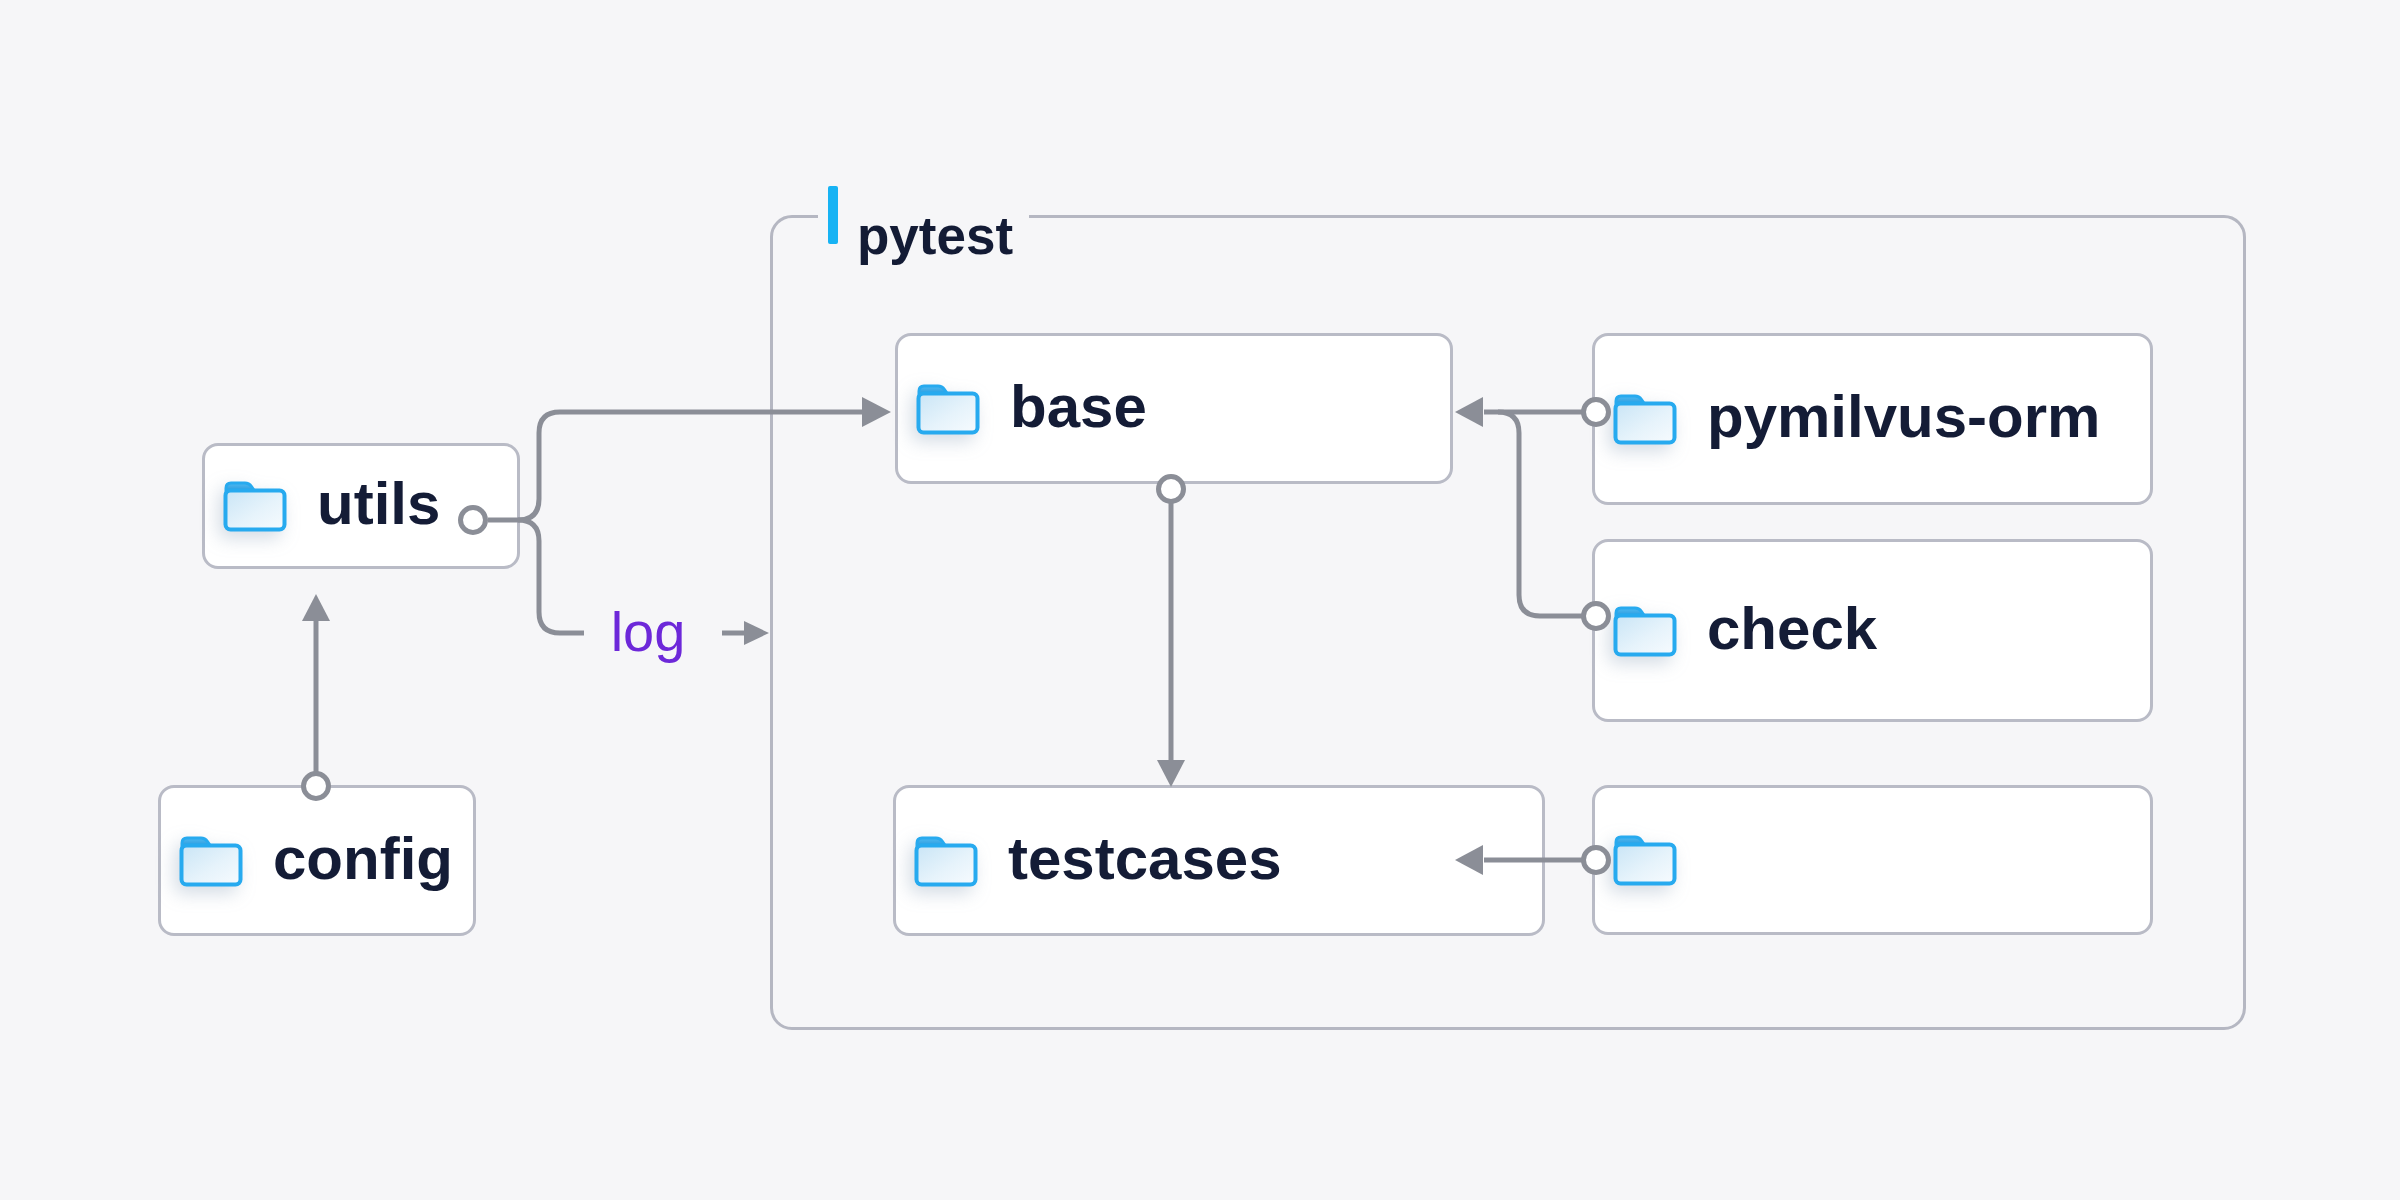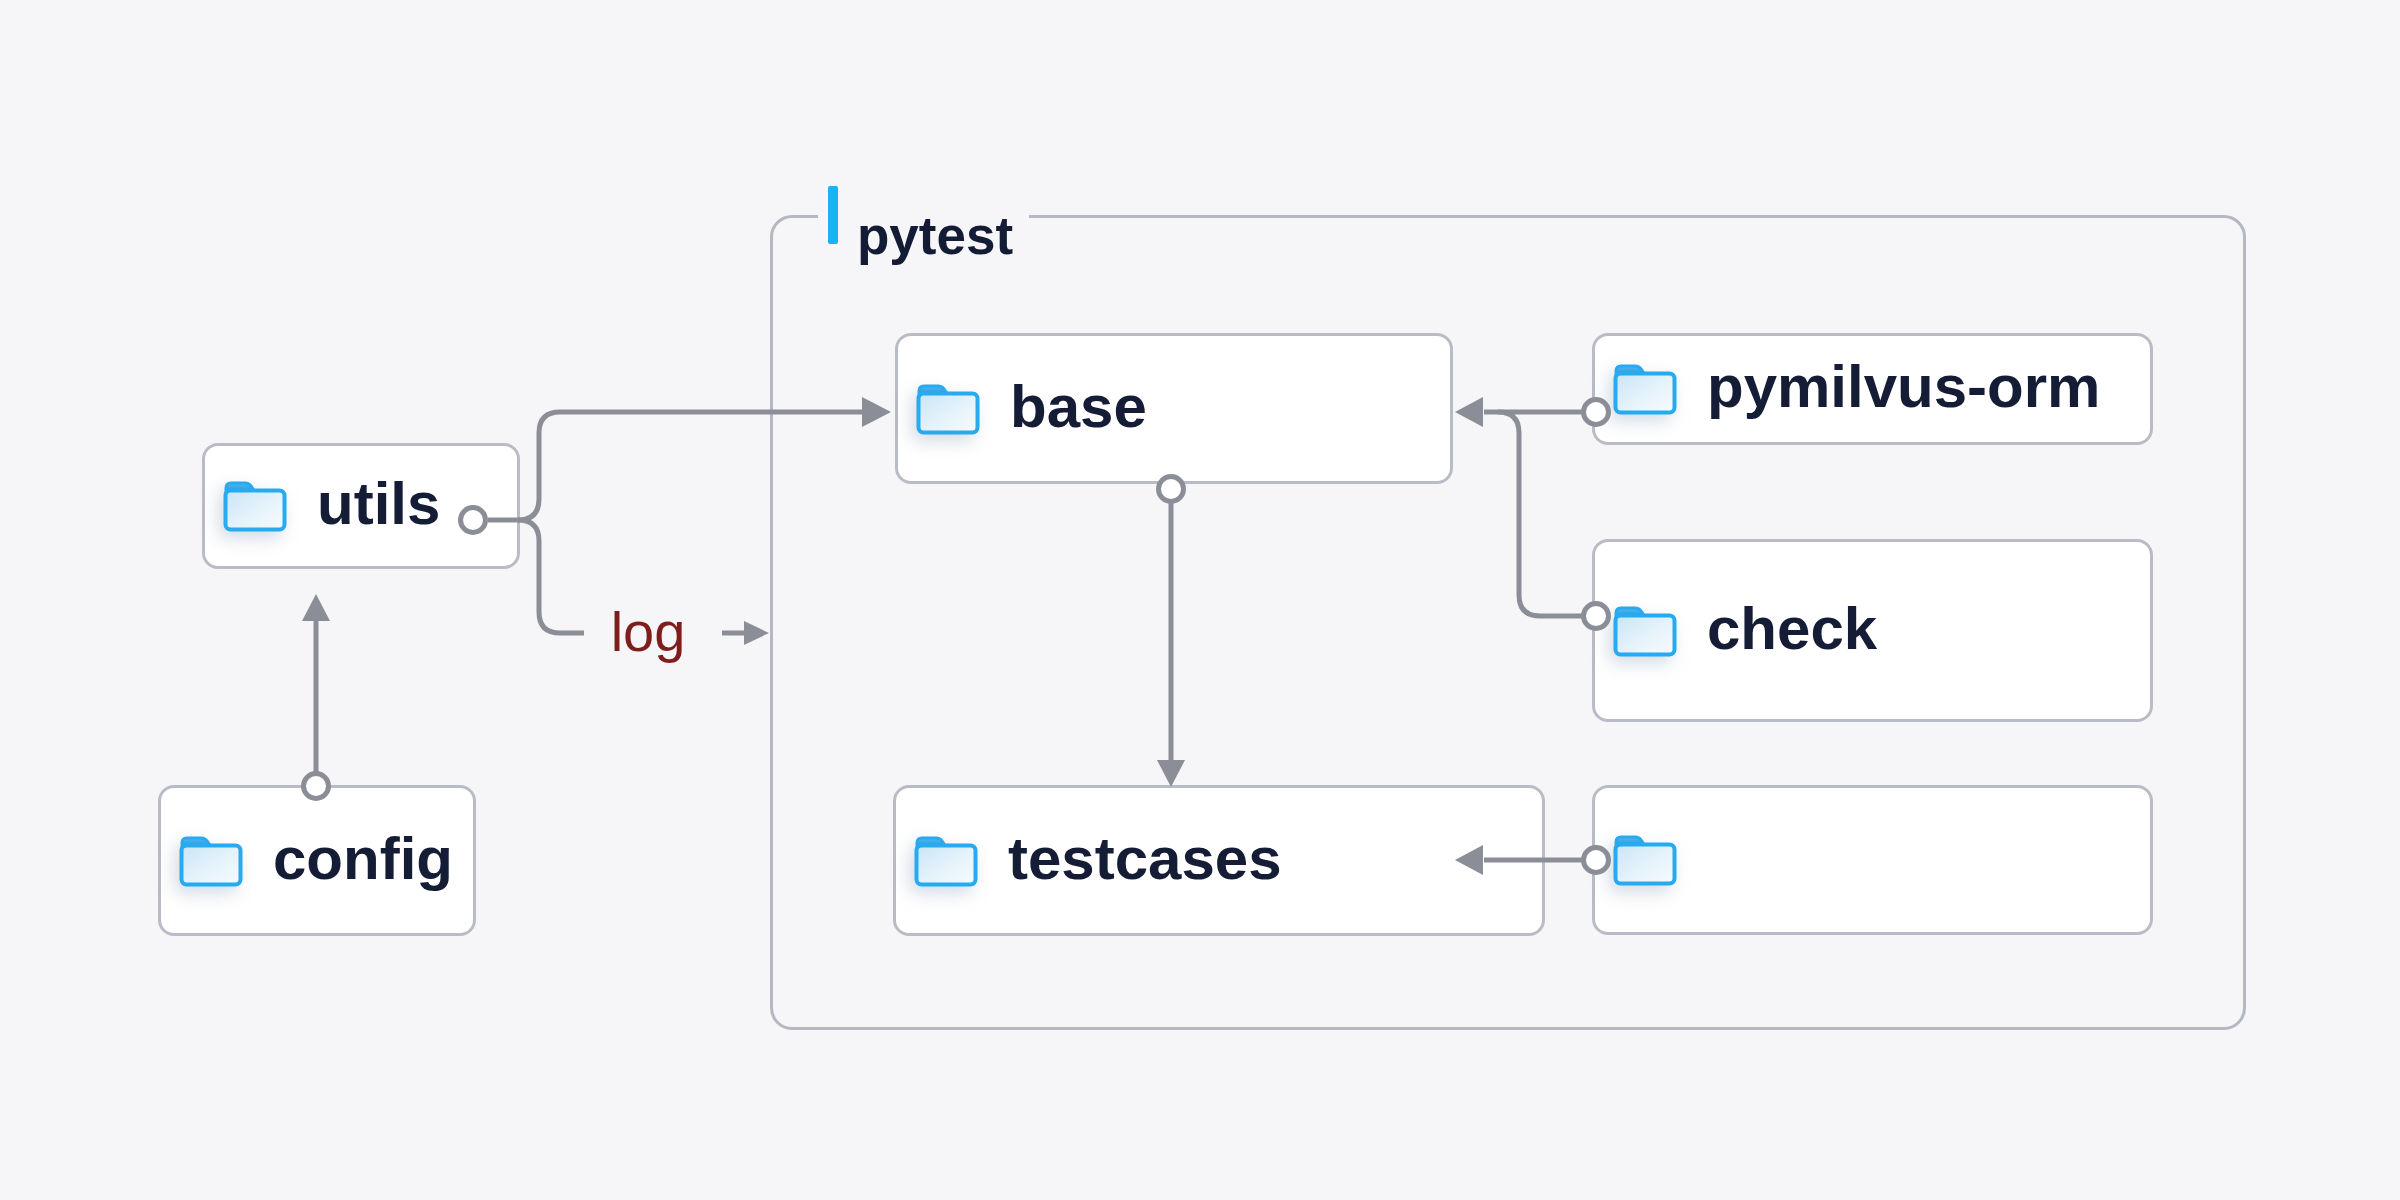--- a/index.html
+++ b/index.html
@@ -32,33 +32,33 @@
     display:flex;align-items:center;gap:28px;padding-left:16px;
     box-sizing:border-box;z-index:1;
   }
   .node-label{font-size:60px;font-weight:700;color:#141c36;line-height:1;padding-bottom:4px;}
   .folder-icon{flex:0 0 auto;filter:drop-shadow(-5px 7px 9px rgba(100,130,160,0.28));}
 
   #node-utils    {left:158px; top:443px; width:318px; height:126px;margin-left:44px;}
   #node-config   {left:158px; top:785px; width:318px; height:151px;}
   #node-base     {left:895px; top:333px; width:558px; height:151px;}
   #node-testcases{left:893px; top:785px; width:652px; height:151px;}
-  #node-pymilvus {left:1592px;top:333px; width:561px; height:112px;}
+  #node-pymilvus {left:1592px;top:333px; width:561px; height:172px;}
   #node-check    {left:1592px;top:539px; width:561px; height:183px;}
   #node-common   {left:1592px;top:785px; width:561px; height:150px;}
 
   
   .connectors{position:absolute;left:0;top:0;z-index:2;pointer-events:none;}
   .edge{stroke:#8b8e97;stroke-width:5;fill:none;}
   .edge-dot{fill:#ffffff;stroke:#8b8e97;stroke-width:5;}
   .edge-head{fill:#8b8e97;stroke:none;}
 
   .edge-label{
     position:absolute;left:599px;top:604px;width:98px;text-align:center;
-    font-size:56px;font-weight:500;color:#7f1d1d;line-height:1;z-index:3;
+    font-size:56px;font-weight:500;color:#6d28d9;line-height:1;z-index:3;
   }
 </style>
 </head>
 <body>
 
 <svg width="0" height="0" style="position:absolute" aria-hidden="true">
   <defs>
     <linearGradient id="bodyGrad" x1="0" y1="0" x2="1" y2="1">
       <stop offset="0" stop-color="#c9e5f6"></stop>
       <stop offset="0.55" stop-color="#e6f3fb"></stop>

